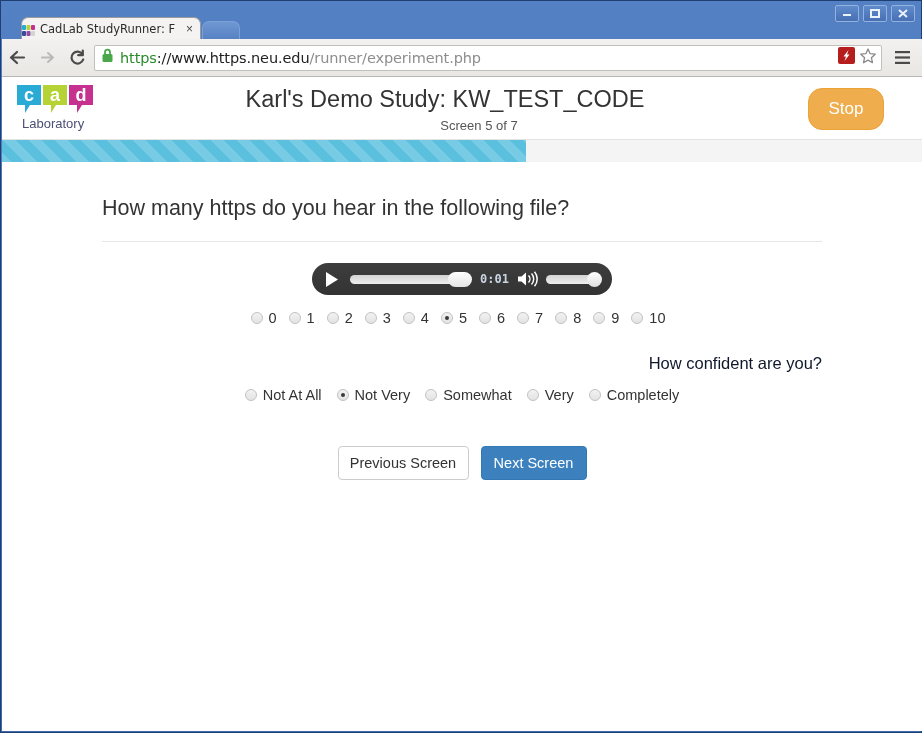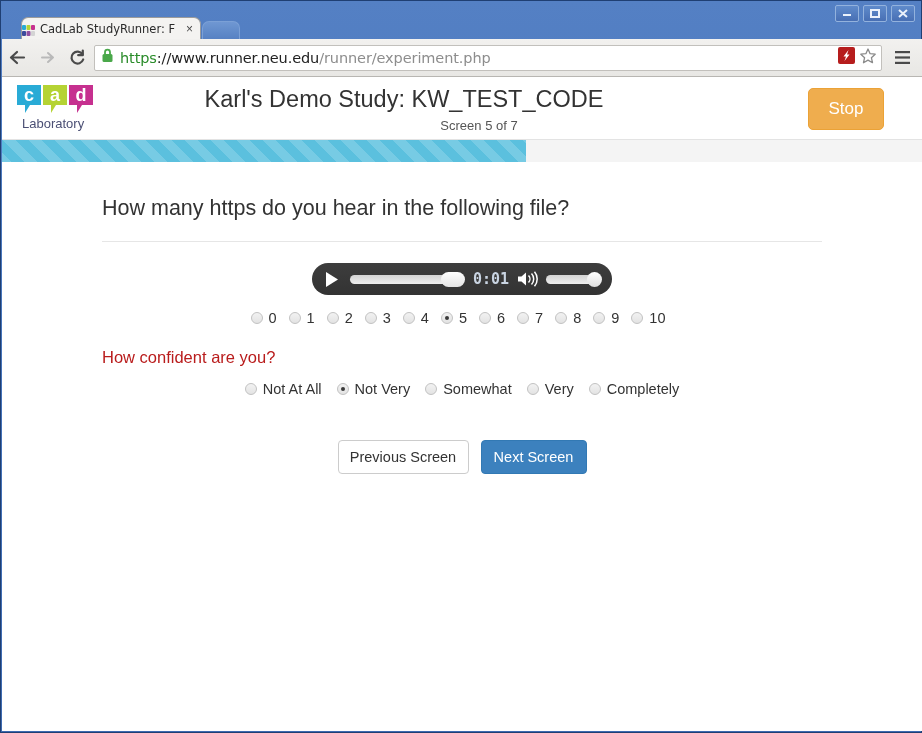--- a/index.html
+++ b/index.html
@@ -202,40 +202,41 @@
   }
   .study-title {
     position: absolute;
     left: 0;
     top: 9px;
     width: 804px;
     text-align: center;
     font-size: 23.5px;
     color: #333333;
     font-family: "Liberation Sans", sans-serif;
+    padding-left: 41px;
   }
   .screen-count {
     position: absolute;
     left: 0;
     top: 41px;
     width: 920px;
     text-align: center;
     font-size: 13px;
     color: #555555;
     padding-left: 17px;
   }
   .stop-button {
     position: absolute;
     right: 38px;
     top: 11px;
     width: 76px;
     height: 42px;
     background: #efad4e;
     border: 1px solid #eba236;
-    border-radius: 5px;
+    border-radius: 14px;
     color: #ffffff;
     font-size: 17px;
     display: flex;
     align-items: center;
     justify-content: center;
     box-sizing: border-box;
   }
 
   
   .progress-track {
@@ -309,21 +310,21 @@
     position: absolute;
     right: -2px;
     top: -3px;
     width: 24px;
     height: 15px;
     border-radius: 8px;
     background: linear-gradient(to bottom, #ffffff, #e4e4e4);
   }
   .time-label {
     flex: 0 0 auto;
-    font-size: 15px;
+    font-size: 12px;
     font-weight: bold;
     color: #c9d4e2;
     font-family: "DejaVu Sans Mono", monospace;
     margin: 0 8px 0 2px;
   }
   .speaker {
     flex: 0 0 auto;
     width: 22px;
     height: 16px;
     margin-right: 7px;
@@ -386,24 +387,24 @@
     height: 4px;
     border-radius: 50%;
     background: #3a3a3a;
   }
   .radio-label {
     font-size: 14.5px;
     color: #333333;
   }
 
   .confidence-title {
-    margin-top: 22px;
-    text-align: left;
+    margin-top: 28px;
+    text-align: right;
     font-size: 16.5px;
-    color: #b91c1c;
+    color: #0f172a;
   }
   .conf-row { margin-top: 14px; }
 
   
   .btn-row {
     margin-top: 43px;
     display: flex;
     justify-content: center;
     gap: 12px;
   }
@@ -491,21 +492,21 @@
       </svg>
     </div>
 
     <div class="omnibox">
       <span>
         <svg width="13" height="15" viewBox="0 0 13 15">
           <rect x="1.5" y="6" width="10" height="8" rx="1.5" fill="#4aa84a"></rect>
           <path d="M4 6 V4.2 A2.5 2.5 0 0 1 9 4.2 V6" stroke="#4aa84a" stroke-width="1.8" fill="none"></path>
         </svg>
       </span>
-      <span class="url-text"><span class="url-scheme">https</span><span class="url-host">://</span><span class="url-host">www.runner.neu.edu</span><span class="url-path">/runner/experiment.php</span></span>
+      <span class="url-text"><span class="url-scheme">https</span><span class="url-host">://</span><span class="url-host">www.https.neu.edu</span><span class="url-path">/runner/experiment.php</span></span>
       <span class="omni-icon">
         <svg width="17" height="17" viewBox="0 0 17 17">
           <rect x="0" y="0" width="17" height="17" rx="2" fill="#b61d1d"></rect>
           <path d="M10.5 3 L5.5 9.5 H8 L6.5 14 L11.5 7.5 H9 Z" fill="#ffffff"></path>
         </svg>
       </span>
       <span class="omni-icon">
         <svg width="18" height="18" viewBox="0 0 18 18">
           <path d="M9 2 L11.1 6.7 L16.2 7.2 L12.4 10.7 L13.5 15.7 L9 13.1 L4.5 15.7 L5.6 10.7 L1.8 7.2 L6.9 6.7 Z" fill="none" stroke="#8a8a8a" stroke-width="1.3" stroke-linejoin="round"></path>
         </svg>

